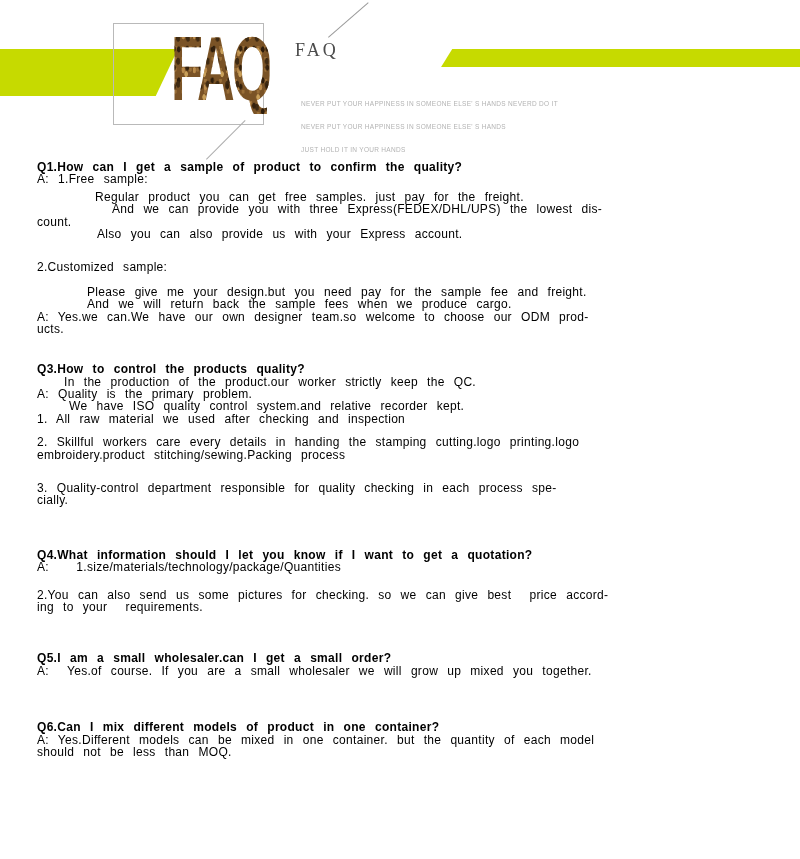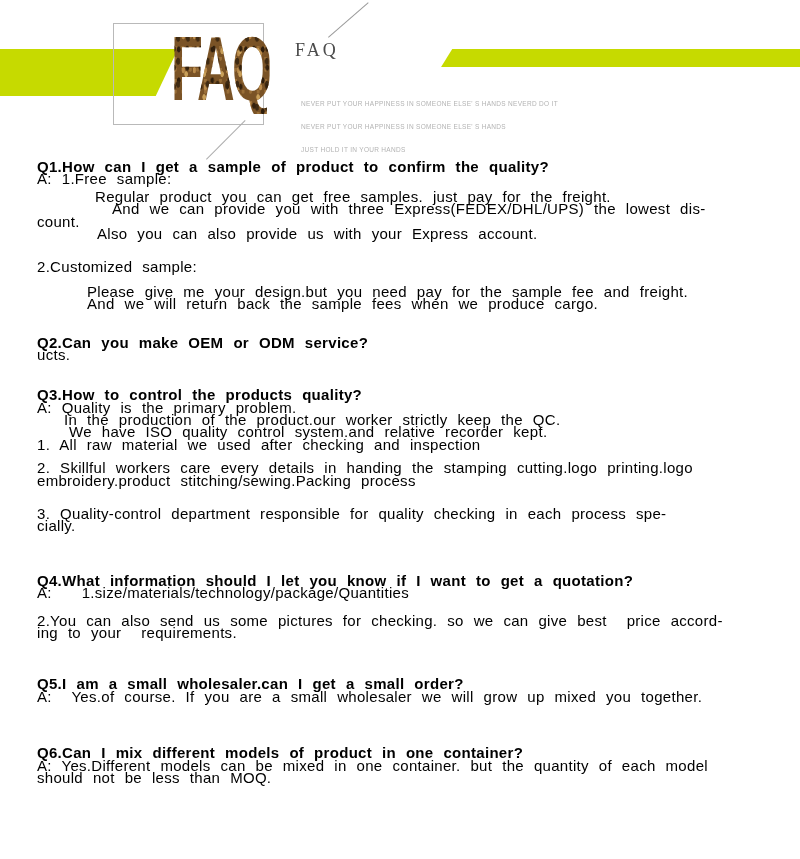--- a/index.html
+++ b/index.html
@@ -33,21 +33,21 @@
         -webkit-background-clip:text;background-clip:text;
         -webkit-text-fill-color:transparent;}
   .faq-serif{position:absolute;left:295px;top:40px;
         font-family:"Liberation Serif",serif;font-size:18px;letter-spacing:3px;
         color:#4c4c4c;}
   .tagline{position:absolute;left:301px;top:85px;font-size:6.5px;line-height:7.6px;
         letter-spacing:0.3px;color:#b3b3b3;white-space:pre;}
 
   
   .content{position:absolute;left:37px;top:161px;width:745px;color:#000;
-        font-size:15px;letter-spacing:0.3px;word-spacing:5.5px;}
+        font-size:12px;letter-spacing:0.3px;word-spacing:5.5px;}
   .ln{white-space:pre;line-height:12.4px;height:12.4px;}
   .q{font-weight:bold;}
   .in27{padding-left:27px}.in32{padding-left:32px}.in50{padding-left:50px}
   .in58{padding-left:58px}.in60{padding-left:60px}.in75{padding-left:75px}
   .mt16{}.mt5{margin-top:5px}.mt21{margin-top:21px}
   .mt12{margin-top:12px}.mt26{margin-top:26px}.mt28{margin-top:28px}
   .mt23{margin-top:11px}.mt42{margin-top:42px}.mt15{margin-top:15px}
   .mt39{margin-top:39px}.mt31{margin-top:44px}
 </style>
 </head>
@@ -73,26 +73,26 @@
     <div class="ln q">Q1.How can I get a sample of product to confirm the quality?</div>
     <div class="ln mt16">A: 1.Free sample:</div>
     <div class="ln mt5 in58">Regular product you can get free samples. just pay for the freight.</div>
     <div class="ln in75">And we can provide you with three Express(FEDEX/DHL/UPS) the lowest dis-</div>
     <div class="ln">count.</div>
     <div class="ln in60">Also you can also provide us with your Express account.</div>
     <div class="ln mt21">2.Customized sample:</div>
     <div class="ln mt12 in50">Please give me your design.but you need pay for the sample fee and freight.</div>
     <div class="ln in50">And we will return back the sample fees when we produce cargo.</div>
 
-    <div class="ln q mt26">Q2.Can you make OEM or ODM service?</div>
+    <div class="ln">A: Yes.we can.We have our own designer team.so welcome to choose our ODM prod-</div>
     <div class="ln">ucts.</div>
 
     <div class="ln q mt28">Q3.How to control the products quality?</div>
+    <div class="ln in27">In the production of the product.our worker strictly keep the QC.</div>
     <div class="ln">A: Quality is the primary problem.</div>
-    <div class="ln in27">In the production of the product.our worker strictly keep the QC.</div>
     <div class="ln in32">We have ISO quality control system.and relative recorder kept.</div>
     <div class="ln">1. All raw material we used after checking and inspection</div>
     <div class="ln mt23">2. Skillful workers care every details in handing the stamping cutting.logo printing.logo</div>
     <div class="ln">embroidery.product stitching/sewing.Packing process</div>
     <div class="ln mt21">3. Quality-control department responsible for quality checking in each process spe-</div>
     <div class="ln">cially.</div>
 
     <div class="ln q mt42">Q4.What information should I let you know if I want to get a quotation?</div>
     <div class="ln">A:   1.size/materials/technology/package/Quantities</div>
     <div class="ln mt15">2.You can also send us some pictures for checking. so we can give best  price accord-</div>

